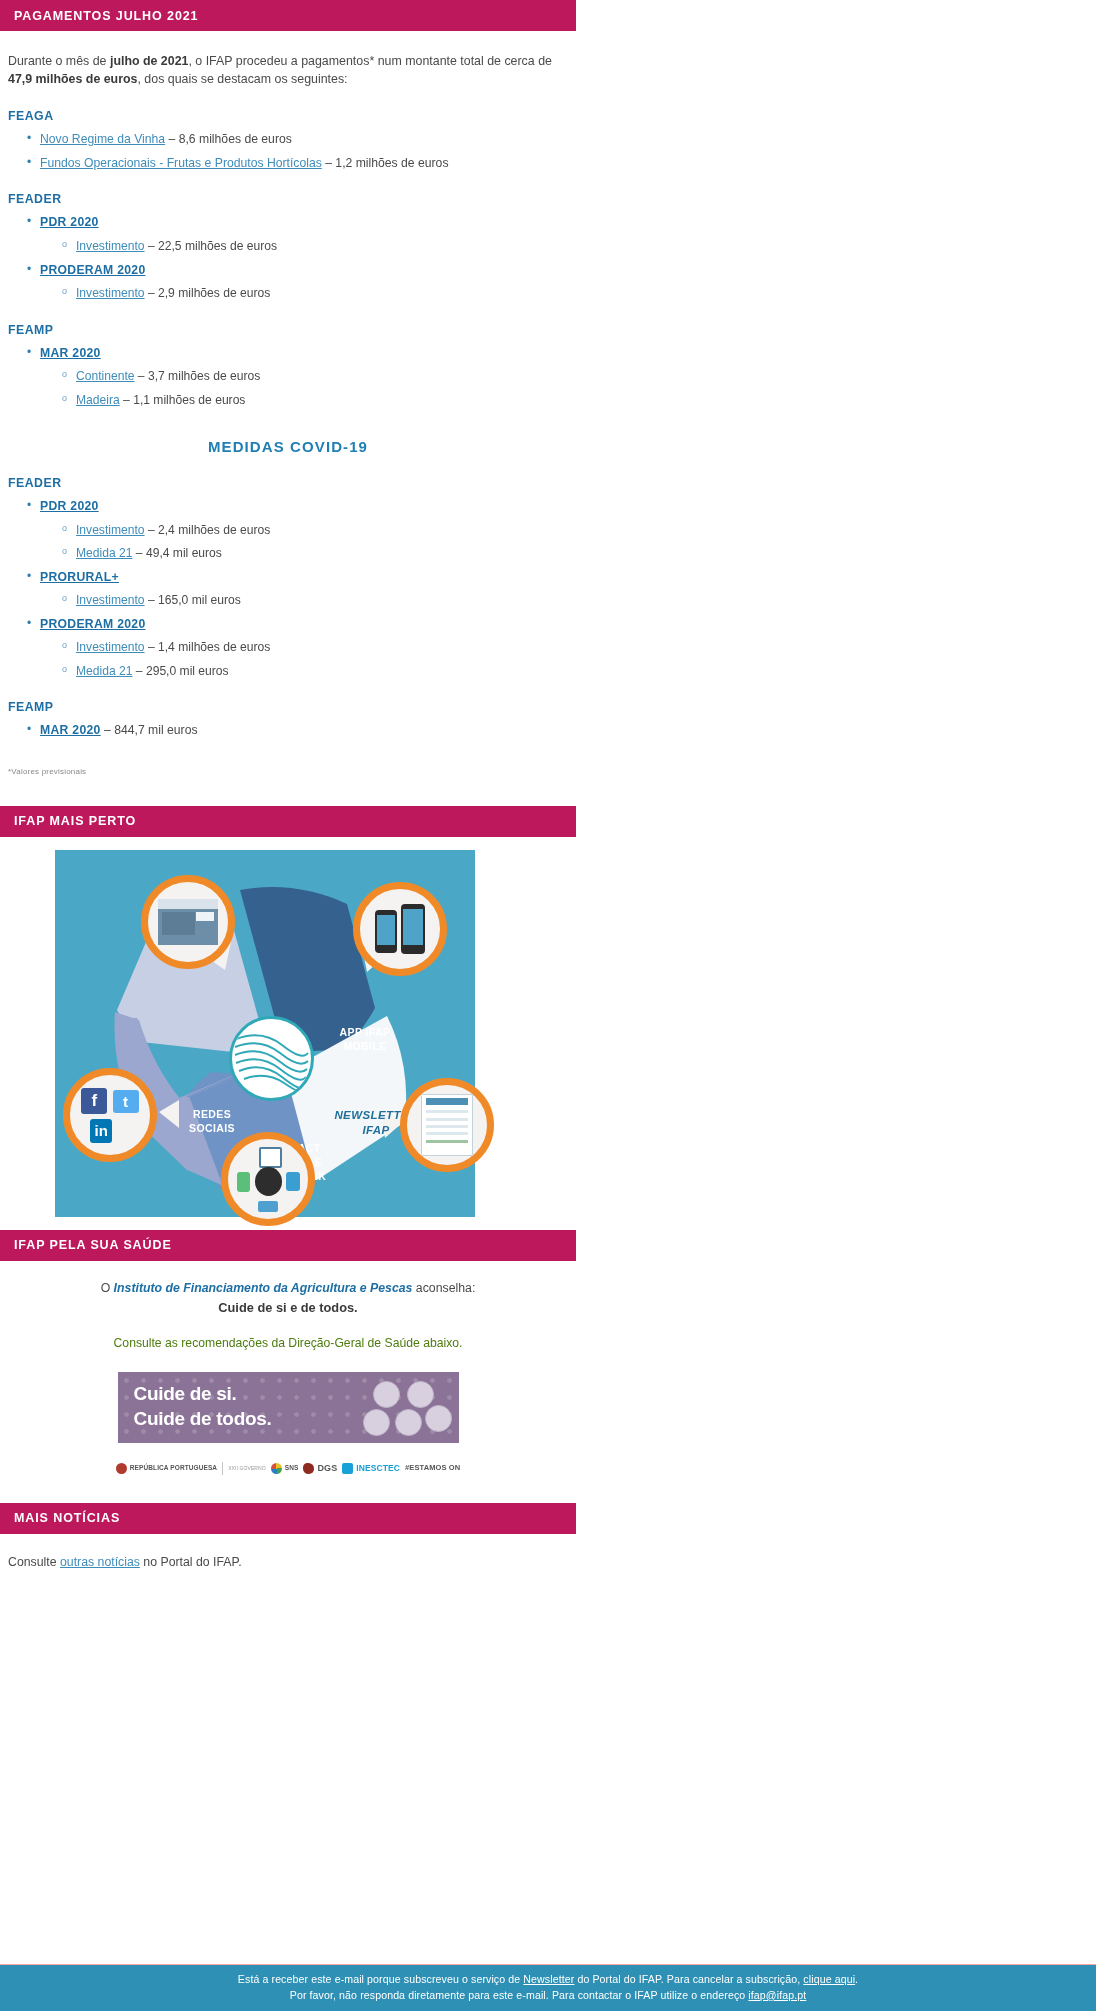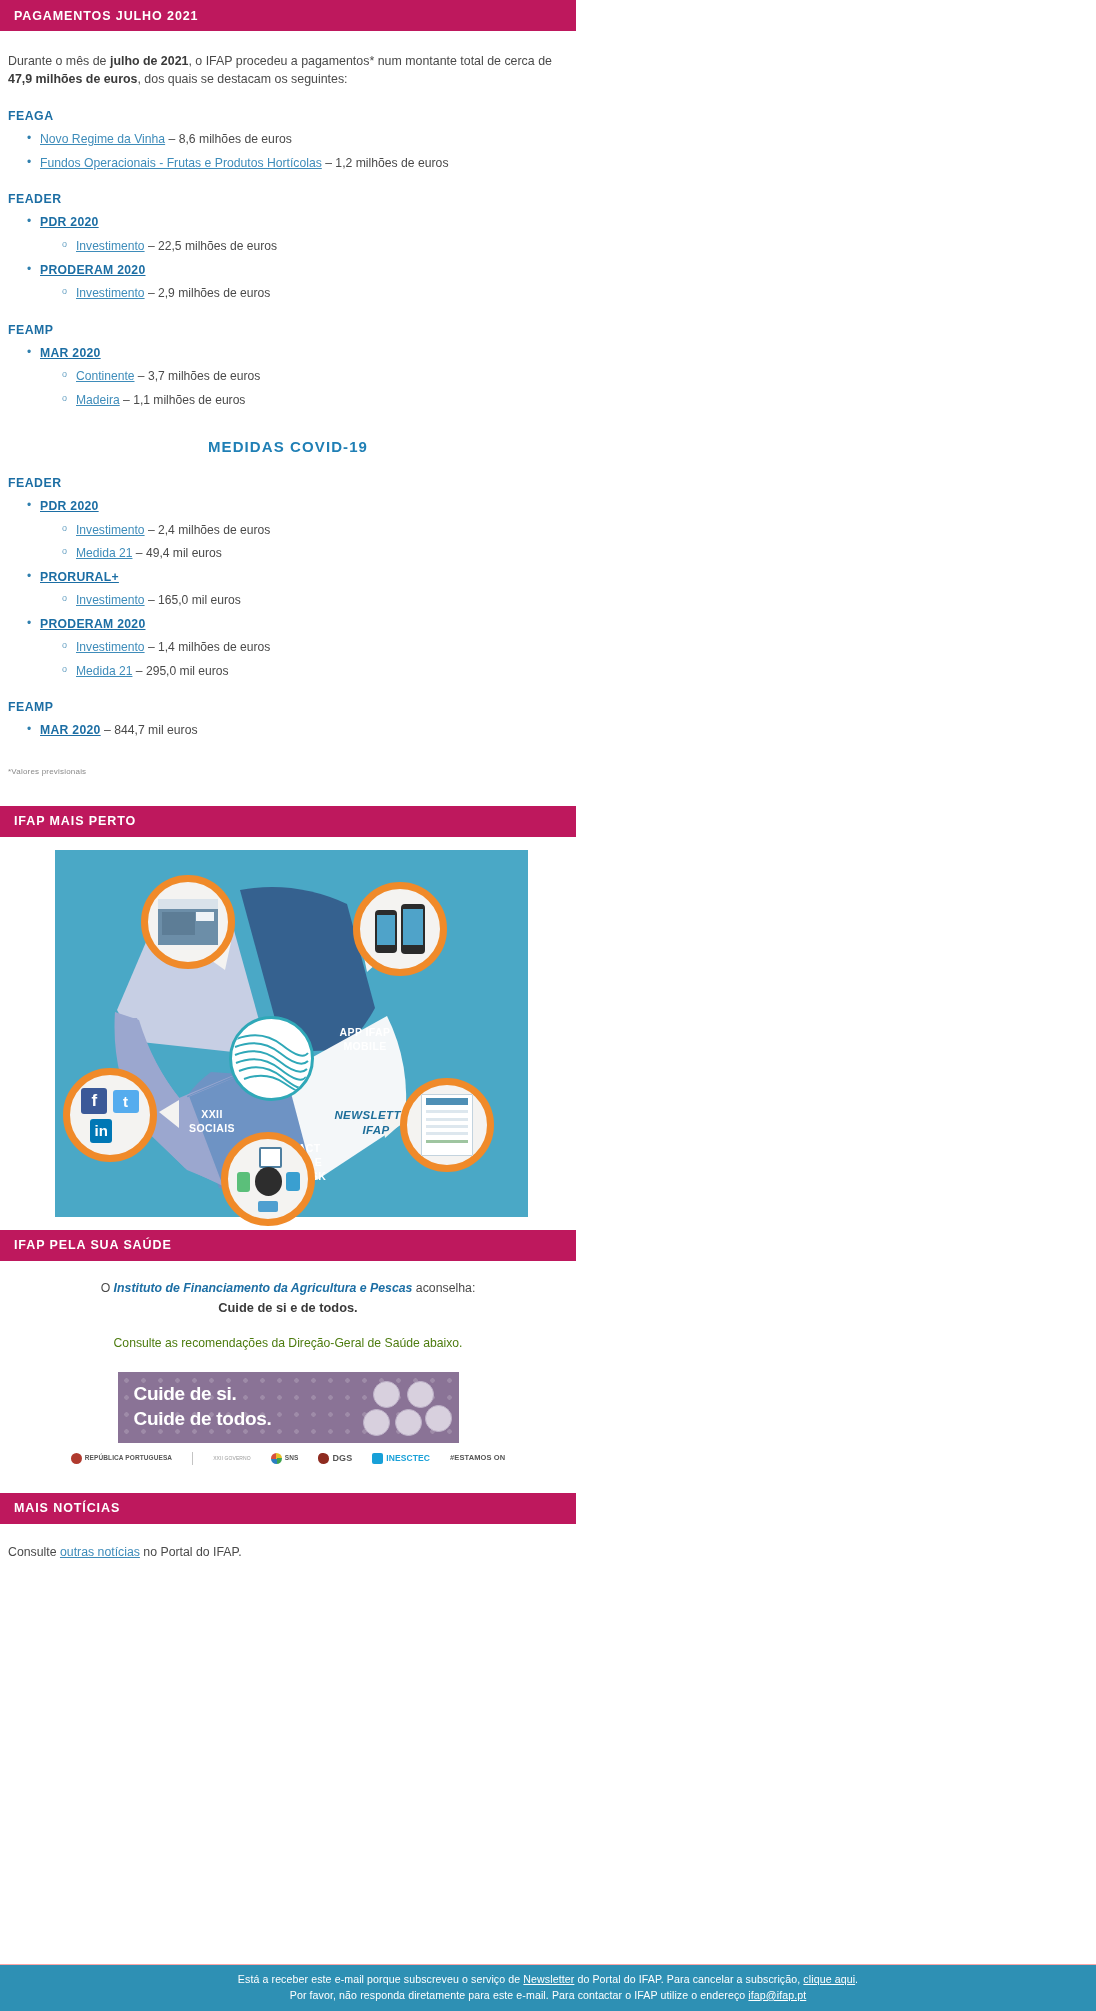--- a/index.html
+++ b/index.html
@@ -123,21 +123,21 @@
     letter-spacing: .2px;
   }
 
   
   .info-wrap {
     margin-top: 13px;
     padding-left: 55px;
   }
   .info {
     position: relative;
-    width: 473px;
+    width: 420px;
     height: 367px;
     background: #4aa8c6;
   }
   .petal-svg { position: absolute; left: 0; top: 0; }
   .petal-lbl {
     position: absolute;
     font-size: 10.5px;
     font-weight: bold;
     color: #1f3f73;
     text-align: center;
@@ -255,25 +255,25 @@
     position:absolute; width:25px; height:25px; border-radius:50%;
     background:#d8d0de; border:1px solid #bfb3c9;
   }
   .dgs-icons .i1 { left:10px; top:0; }
   .dgs-icons .i2 { left:44px; top:0; }
   .dgs-icons .i3 { left:0px; top:28px; }
   .dgs-icons .i4 { left:32px; top:28px; }
   .dgs-icons .i5 { left:62px; top:24px; }
 
   .logo-strip {
-    margin-top: 5px;
+    margin-top: 15px;
     display: flex;
     justify-content: center;
     align-items: center;
-    gap: 20px;
+    gap: 5px;
     font-size: 6.5px;
     color: #555;
   }
   .logo-item { display: flex; align-items: center; gap: 3px; white-space: nowrap; }
   .logo-mark { width: 11px; height: 11px; border-radius: 50%; background: #b03a2e; flex: none; }
   .m-sns   { background: conic-gradient(#e8c02a 0 25%, #3fa34d 0 50%, #2a7fc1 0 75%, #d94f3d 0); }
   .m-dgs   { background: #8e2b20; border-radius: 40% 50% 45% 50%; }
   .m-inesc { background: #18a0d8; border-radius: 2px; }
   .logo-txt { font-weight: bold; letter-spacing: .1px; line-height: 1.05; }
   .logo-div { width: 1px; height: 13px; background: #c4c4c4; }
@@ -454,21 +454,21 @@
         <div class="petal-lbl lbl-news">
           <span>NEWSLETTER</span><br>
           <span>IFAP</span>
         </div>
         <div class="petal-lbl lbl-contact">
           <span>CONTACT</span><br>
           <span>CENTER E</span><br>
           <span>HELP-DESK</span>
         </div>
         <div class="petal-lbl lbl-redes">
-          <span>XXII</span><br>
+          <span>REDES</span><br>
           <span>SOCIAIS</span>
         </div>
 
         <div class="center-circle">
           <svg width="79" height="79" viewBox="0 0 79 79">
             <g stroke="#2fa8b8" stroke-width="2" fill="none">
               <path d="M4 20 Q30 10 50 26 T76 34"></path>
               <path d="M3 28 Q28 18 48 34 T76 42"></path>
               <path d="M3 36 Q27 26 47 42 T75 50"></path>
               <path d="M4 44 Q28 34 48 50 T74 58"></path>

